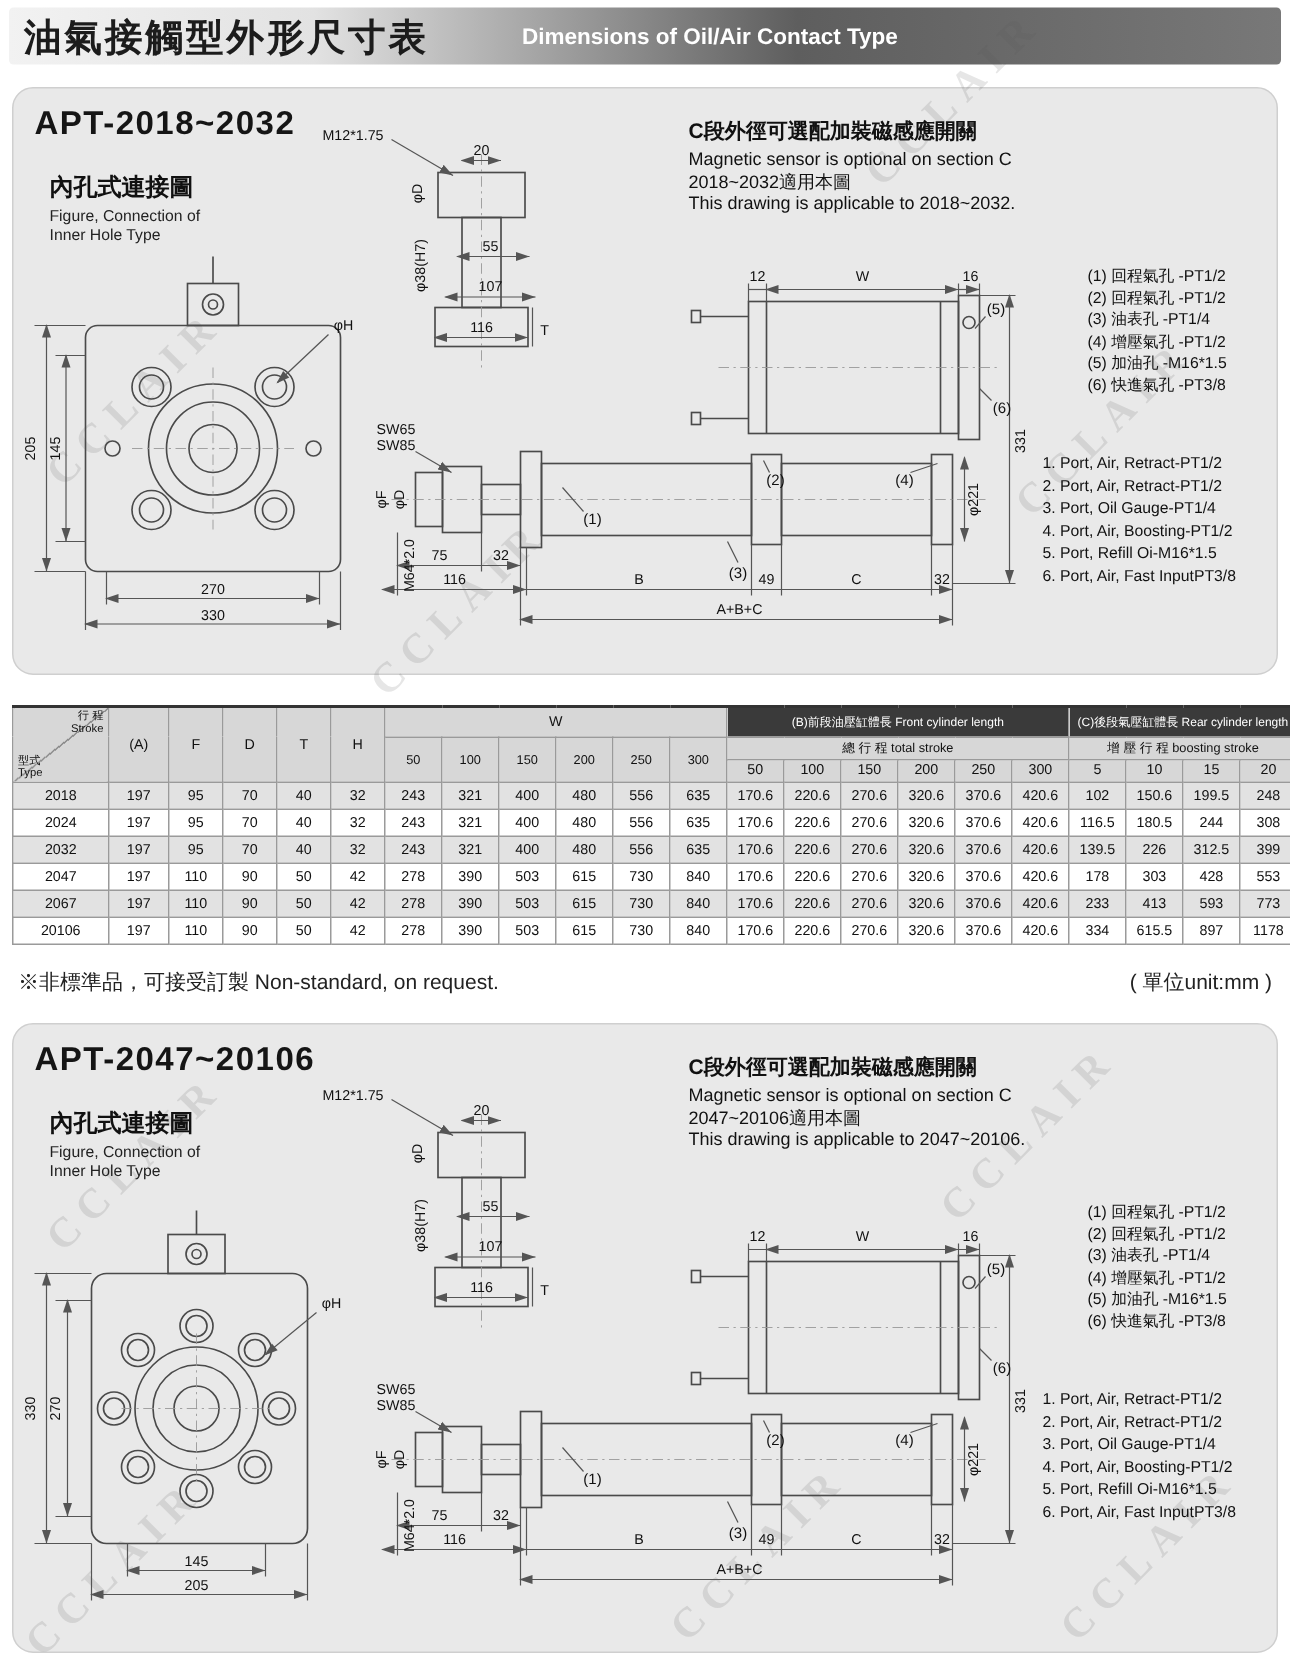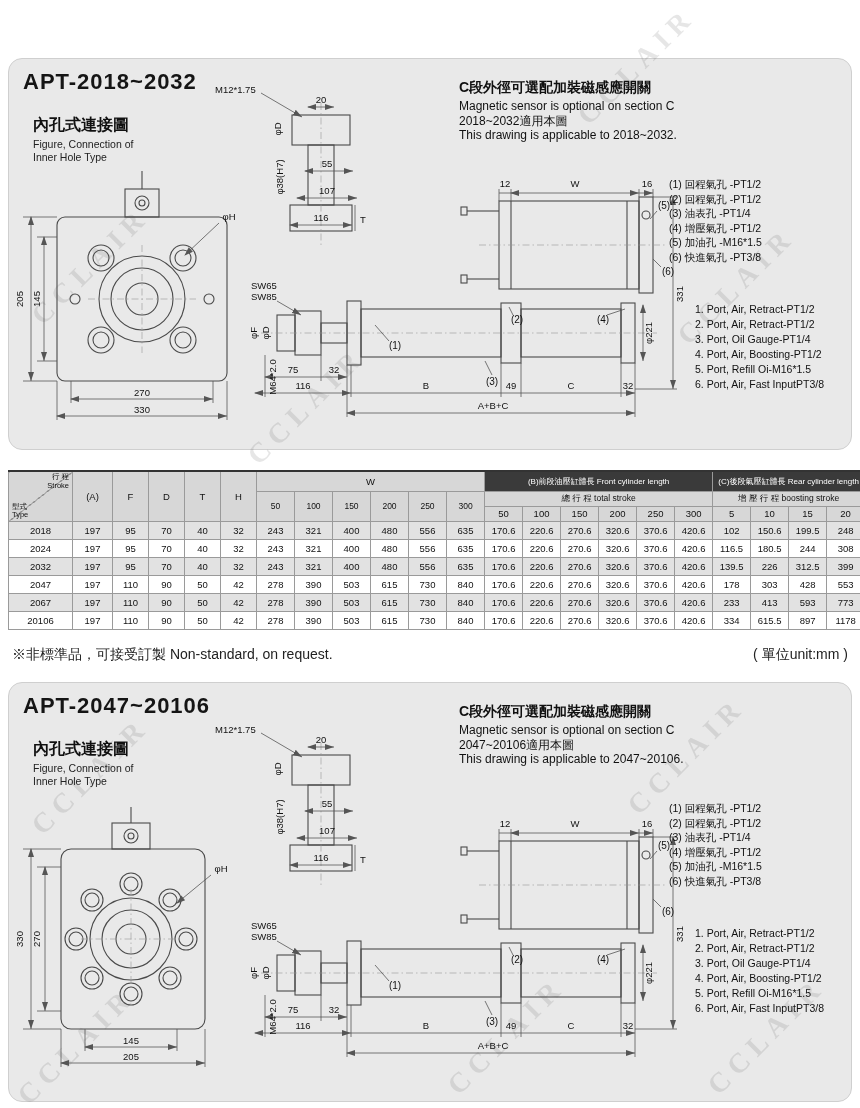--- a/index.html
+++ b/index.html
@@ -18,21 +18,21 @@
   #panel1{top:58px;height:392px}
   #panel2{top:682px;height:420px}
   .model-title{position:absolute;left:14px;top:10px;font-size:22px;font-weight:bold;color:#151515;letter-spacing:1px;z-index:3}
   .conn{position:absolute;left:24px;top:56px;z-index:3}
   .conn .zh{font-size:16px;font-weight:bold;color:#111;margin-bottom:2px}
   .conn .en{font-size:10.5px;color:#222;line-height:12.5px}
   .cnote{position:absolute;left:450px;top:20px;z-index:3}
   .cnote .zh{font-size:14px;font-weight:bold;margin-bottom:2px}
   .cnote .en{font-size:12px;line-height:14.5px;color:#111}
   .ports{position:absolute;z-index:3;font-size:10.5px;color:#111}
-  .ports.zh{left:660px;top:118px;line-height:14.5px}
+  .ports.zh{left:716px;top:118px;line-height:14.5px}
   .ports.en{left:686px;top:243px;line-height:15px}
   .drawing{position:absolute;left:0;top:0;width:844px;height:402px;z-index:2}
   #panel2 .drawing{top:16px}
 
   
   svg .ln *{fill:none;stroke:#4a4a4a;stroke-width:1.1}
   svg .cl line{stroke:#999;stroke-width:.6;stroke-dasharray:7 3 1.5 3}
   svg .dim line{stroke:#555;stroke-width:.8}
   svg text{font-family:"Liberation Sans",sans-serif;font-size:9.5px;fill:#111;text-anchor:middle}
   svg text.tl{text-anchor:start}
@@ -69,20 +69,24 @@
   <div class="wm" style="left:14px;top:250px">CCLAIR</div>
   <div class="wm" style="left:660px;top:270px">CCLAIR</div>
   <div class="wm" style="left:230px;top:390px">CCLAIR</div>
   <div class="wm" style="left:420px;top:545px">CCLAIR</div>
   <div class="wm" style="left:14px;top:760px">CCLAIR</div>
   <div class="wm" style="left:610px;top:740px">CCLAIR</div>
   <div class="wm" style="left:0px;top:1030px">CCLAIR</div>
   <div class="wm" style="left:430px;top:1020px">CCLAIR</div>
   <div class="wm" style="left:690px;top:1020px">CCLAIR</div>
 
+  <header class="topbar">
+    <h1 class="tzh">油氣接觸型外形尺寸表</h1>
+    <div class="ten">Dimensions of Oil/Air Contact Type</div>
+  </header>
 
   <section class="panel" id="panel1">
     <div class="model-title">APT-2018~2032</div>
     <div class="conn">
       <div class="zh">內孔式連接圖</div>
       <div class="en">Figure, Connection of</div>
       <div class="en">Inner Hole Type</div>
     </div>
     <div class="cnote">
       <div class="zh">C段外徑可選配加裝磁感應開關</div>

